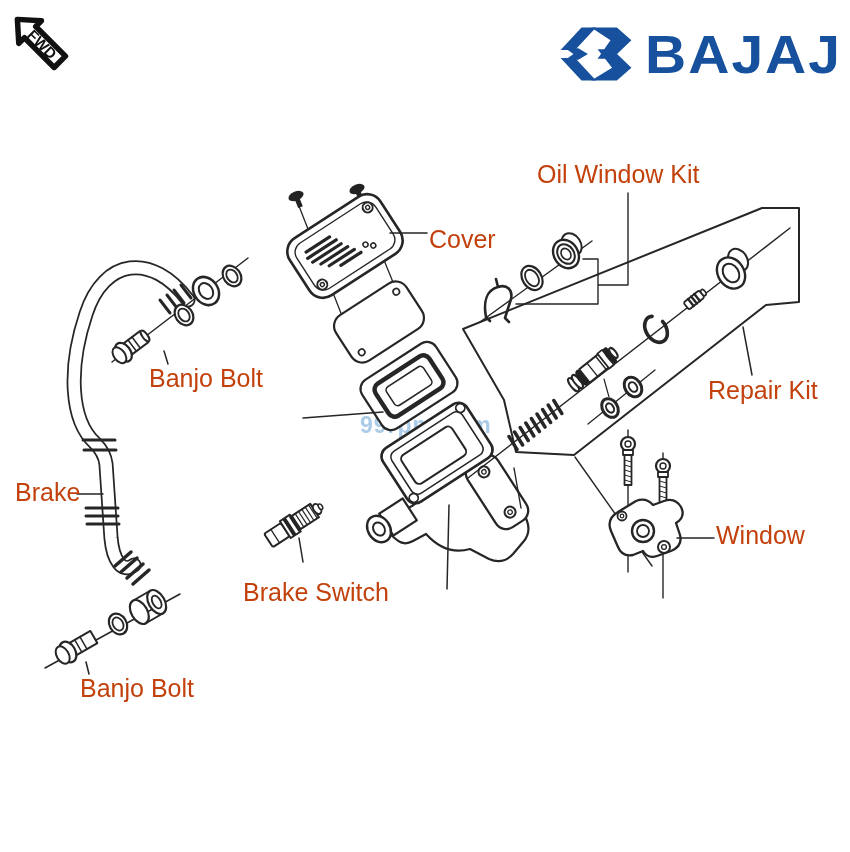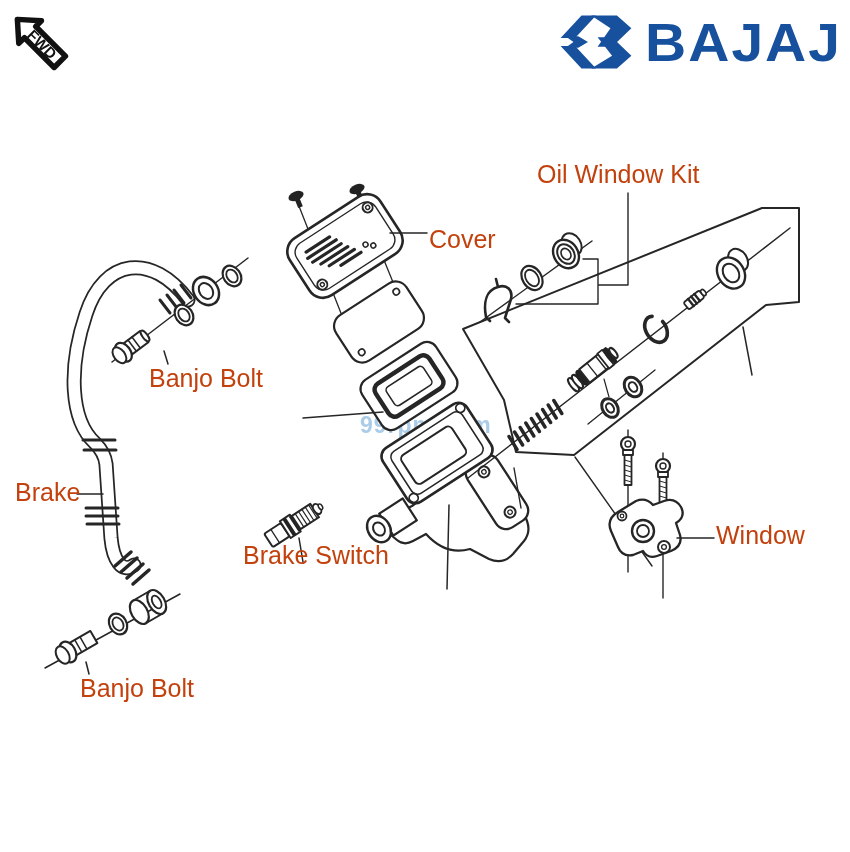--- a/index.html
+++ b/index.html
@@ -1,20 +1,20 @@
 <!DOCTYPE html>
 <html><head>
 <meta charset="utf-8">
 <style>
   html,body{margin:0;padding:0;background:#ffffff;}
   .stage{position:relative;width:850px;height:852px;background:#ffffff;overflow:hidden;
          font-family:"Liberation Sans",sans-serif;border-bottom:1px solid #d8d8d8;}
   .art{position:absolute;left:0;top:0;}
   .fwd-wrap{position:absolute;left:4px;top:4px;}
-  .brand{position:absolute;right:8px;top:8px;display:flex;align-items:center;gap:12px;}
+  .brand{position:absolute;right:8px;top:20px;display:flex;align-items:center;gap:12px;}
   .brand-name{color:#17519e;font-size:57px;font-weight:bold;letter-spacing:2px;line-height:62px;
               transform:scaleY(0.95);}
   .lbl{position:absolute;color:#c2410c;font-size:25px;line-height:27px;white-space:nowrap;}
 </style>
 </head>
 <body>
 
 <div class="stage">
 
   <svg class="art" width="850" height="852" viewBox="0 0 850 852">
@@ -289,16 +289,17 @@
         <polygon points="48,35 66,35 90,58 72,74 40,74 66,58"></polygon>
       </g>
     </svg>
     <div class="brand-name">BAJAJ</div>
   </div>
 
   <div class="lbl" style="left:537px;top:161px">Oil Window Kit</div>
   <div class="lbl" style="left:429px;top:226px">Cover</div>
   <div class="lbl" style="left:149px;top:365px">Banjo Bolt</div>
   <div class="lbl" style="left:15px;top:479px">Brake</div>
-  <div class="lbl" style="left:243px;top:542px">Brake Switch</div>
+  <div class="lbl" style="left:243px;top:579px">Brake Switch</div>
   <div class="lbl" style="left:80px;top:675px">Banjo Bolt</div>
+  <div class="lbl" style="left:708px;top:377px">Repair Kit</div>
   <div class="lbl" style="left:716px;top:522px">Window</div>
 </div>
 
 </body></html>

